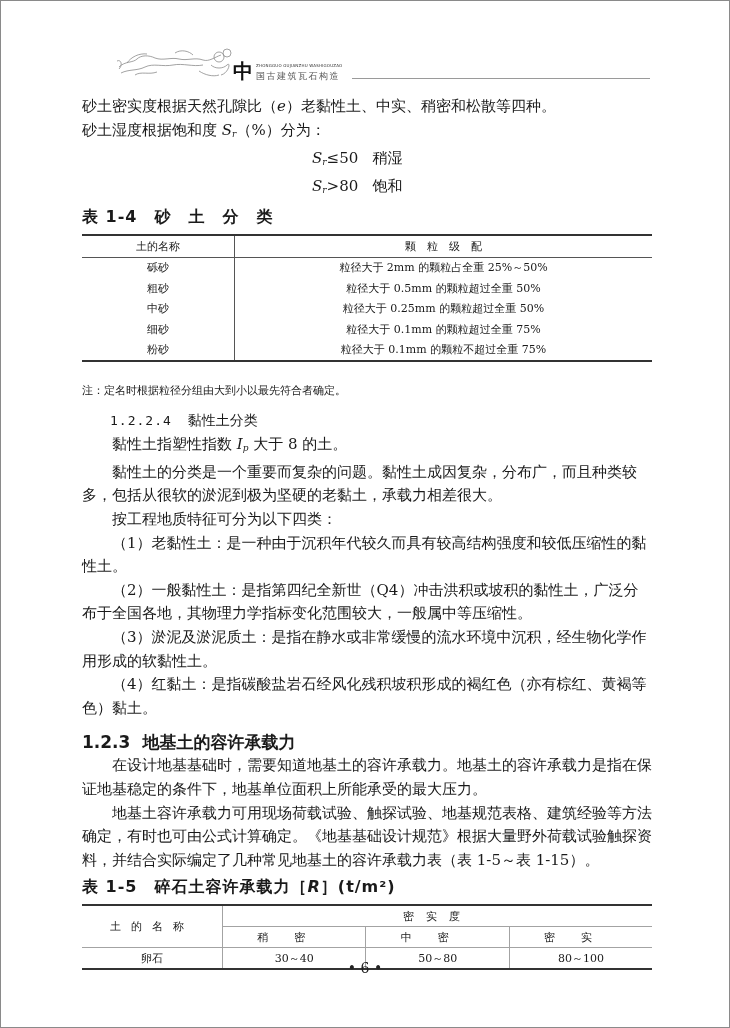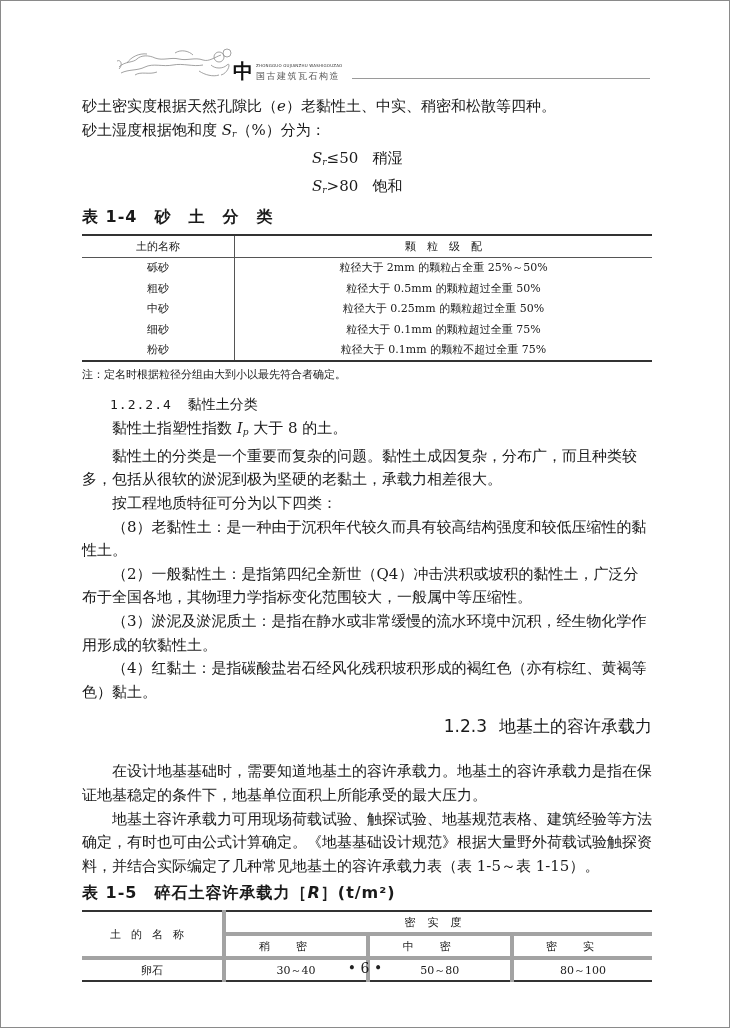--- a/index.html
+++ b/index.html
@@ -50,32 +50,31 @@
     table {
       border-collapse: collapse; width: 570px; font-size: 11px;
       font-family: "DejaVu Serif", serif;
     }
     table.t4 { border-top: 2px solid #333; border-bottom: 2px solid #333; }
     table.t4 th, table.t4 td {
       height: 20.5px; padding: 0; text-align: center; font-weight: normal;
     }
     table.t4 th { border-bottom: 1px solid #555; }
     table.t4 .c1 { width: 152px; border-right: 1px solid #555; }
-    .note { font-size: 11px; line-height: 18px; margin-top: 4px; font-family: "DejaVu Sans", sans-serif; }
+    .note { font-size: 11px; line-height: 18px; margin-top: 20px; font-family: "DejaVu Sans", sans-serif; }
     .subsec { font-size: 14px; line-height: 24px; margin-top: 8px; }
     .subsec .num { letter-spacing: 1px; margin-right: 16px; font-family: "DejaVu Sans Mono", monospace; font-size: 13px; }
     .sec-title {
-      font-size: 17px; font-weight: normal; line-height: 24px; margin: 10px 0 22px 0;
+      font-size: 17px; font-weight: bold; line-height: 24px; margin: 10px 0 0 0;
       font-family: "DejaVu Sans", sans-serif;
-      text-align: right;
     }
     .sec-title .num { margin-right: 12px; }
     table.t5 { border-top: 2px solid #333; border-bottom: 2px solid #333; }
     table.t5 th, table.t5 td {
-      height: 20px; padding: 0; text-align: center; font-weight: normal; border: 4px solid #a3a3a3;
+      height: 20px; padding: 0; text-align: center; font-weight: normal; border: 1px solid #a3a3a3;
     }
     table.t5 tr > *:first-child { border-left: none; }
     table.t5 tr > *:last-child { border-right: none; }
     table.t5 tr:first-child > * { border-top: none; }
     table.t5 tr:last-child > * { border-bottom: none; }
     table.t5 .c1 { width: 140px; letter-spacing: 10px; }
     .spaced { letter-spacing: 12px; }
     .wide { letter-spacing: 26px; }
     .page-number {
       position: absolute; left: 0; width: 730px; top: 960px; text-align: center;
@@ -145,21 +144,21 @@
       <td>粒径大于 0.1mm 的颗粒不超过全重 75%</td>
     </tr>
   </tbody>
     </table>
   <div class="note">注：定名时根据粒径分组由大到小以最先符合者确定。</div>
 
   <p class="subsec indent"><span class="num">1.2.2.4</span><span>黏性土分类</span></p>
   <p class="indent"><span>黏性土指塑性指数 </span><span class="it">I</span><span class="sub">p</span><span> 大于 8 的土。</span></p>
   <p class="indent">黏性土的分类是一个重要而复杂的问题。黏性土成因复杂，分布广，而且种类较多，包括从很软的淤泥到极为坚硬的老黏土，承载力相差很大。</p>
   <p class="indent">按工程地质特征可分为以下四类：</p>
-  <p class="indent">（8）老黏性土：是一种由于沉积年代较久而具有较高结构强度和较低压缩性的黏性土。</p>
+  <p class="indent">（1）老黏性土：是一种由于沉积年代较久而具有较高结构强度和较低压缩性的黏性土。</p>
   <p class="indent">（2）一般黏性土：是指第四纪全新世（Q4）冲击洪积或坡积的黏性土，广泛分布于全国各地，其物理力学指标变化范围较大，一般属中等压缩性。</p>
   <p class="indent">（3）淤泥及淤泥质土：是指在静水或非常缓慢的流水环境中沉积，经生物化学作用形成的软黏性土。</p>
   <p class="indent">（4）红黏土：是指碳酸盐岩石经风化残积坡积形成的褐红色（亦有棕红、黄褐等色）黏土。</p>
 
   <div class="sec-title"><span class="num">1.2.3</span><span>地基土的容许承载力</span></div>
   <p class="indent">在设计地基基础时，需要知道地基土的容许承载力。地基土的容许承载力是指在保证地基稳定的条件下，地基单位面积上所能承受的最大压力。</p>
   <p class="indent">地基土容许承载力可用现场荷载试验、触探试验、地基规范表格、建筑经验等方法确定，有时也可由公式计算确定。《地基基础设计规范》根据大量野外荷载试验触探资料，并结合实际编定了几种常见地基土的容许承载力表（表 1-5～表 1-15）。</p>
 
   <div class="caption"><span>表 1-5　碎石土容许承载力［</span><span class="it">R</span><span>］(t/m²)</span></div>
   <table class="t5">

